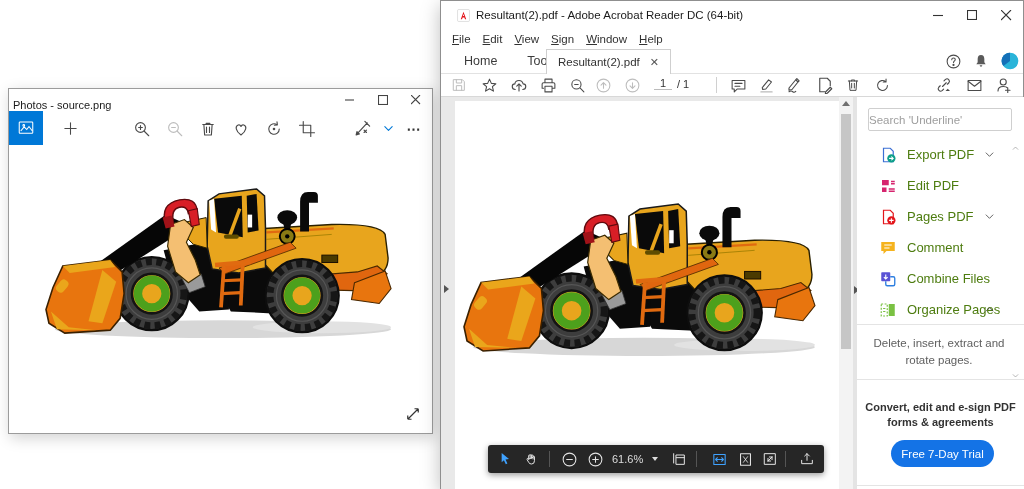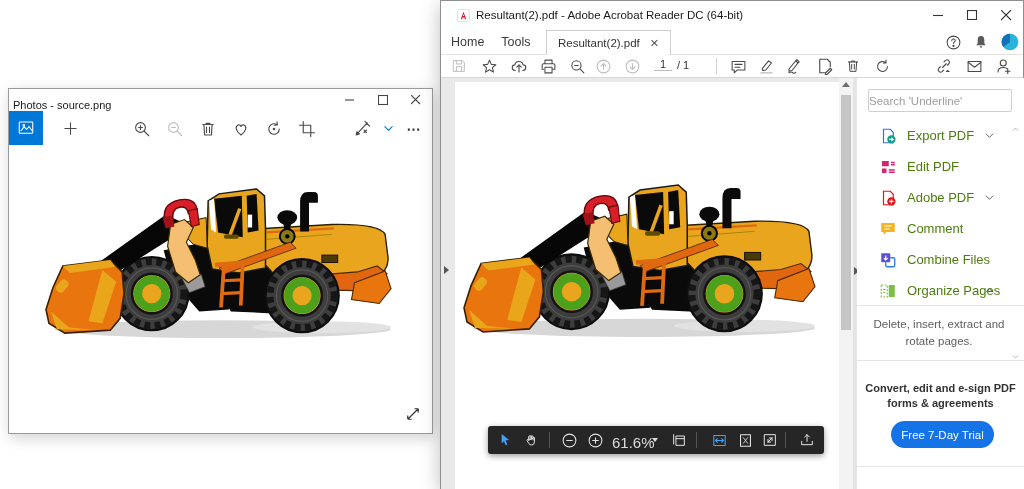--- a/index.html
+++ b/index.html
@@ -29,21 +29,21 @@
   
   .acro { position:absolute; left:440px; top:0; width:584px; height:489px; background:#fff; border:1px solid #8f8f8f; box-shadow:0 5px 18px rgba(0,0,0,.25); }
   .aw-title { height:28px; display:flex; align-items:center; font-size:11.5px; color:#1a1a1a; padding-left:16px; }
   .aw-title .t { flex:1; padding-left:6px; }
   .aw-ctrl { width:34px; height:28px; display:flex; align-items:center; justify-content:center; }
   .aw-ctrl svg { stroke:#333; stroke-width:1.1; fill:none; }
   .aw-menu { height:19px; display:flex; align-items:center; font-size:11.5px; color:#323232; padding-left:5px; }
   .aw-menu .mi { padding:0 6px; display:inline-block; }
   .aw-menu .mi::first-letter { text-decoration:underline; }
   .aw-tabs { height:26px; display:flex; align-items:flex-end; position:relative; border-bottom:1px solid #e2e2e2; }
-  .tab-plain { font-size:12.5px; color:#3b3b3b; padding:0 7px; margin-left:3px; height:24px; display:flex; align-items:center; }
+  .tab-plain { font-size:12.5px; color:#3b3b3b; padding:0 7px; margin-left:16px; height:24px; display:flex; align-items:center; }
   .tab-doc { position:absolute; left:105px; top:1px; width:125px; height:25px; background:#fff; border:1px solid #cfcfcf; border-bottom:none; display:flex; align-items:center; justify-content:center; gap:10px; font-size:11.5px; color:#323232; }
   .tab-doc .x { font-size:11px; color:#555; }
   .aw-tabs-right { position:absolute; right:3px; top:0; height:26px; display:flex; align-items:center; gap:11px; }
   .aw-toolbar { height:23px; border-bottom:1px solid #d8d8d8; display:flex; align-items:center; font-size:11px; color:#444; position:relative; }
   .aw-toolbar .icon { width:18px; height:18px; position:absolute; top:2px; }
   .aw-toolbar .sep { position:absolute; top:3px; width:1px; height:16px; background:#d0d0d0; }
   .pgbox { position:absolute; left:213px; top:3px; width:18px; text-align:center; border-bottom:1px solid #bbb; font-size:11px; color:#333; }
   .pgtotal { position:absolute; left:236px; top:4px; font-size:11px; color:#333; }
 
   .aw-main { position:relative; height:411px; background:#e9e9e9; }
@@ -55,21 +55,21 @@
   .vscroll .up { position:absolute; top:4px; left:3px; width:0; height:0; border-bottom:5px solid #707070; border-left:4px solid transparent; border-right:4px solid transparent; }
   .vscroll .thumb { position:absolute; top:17px; left:2px; width:10px; height:235px; background:#c6c6c6; }
   .pane-handle { position:absolute; left:412px; top:0; width:4px; height:100%; background:#e4e4e4; }
   .pane-arrow { position:absolute; left:413px; top:189px; width:0; height:0; border-left:5px solid #555; border-top:4px solid transparent; border-bottom:4px solid transparent; }
 
   
   .ftb { position:absolute; left:47px; top:348px; width:336px; height:28px; background:#262626; border-radius:3px; box-shadow:0 2px 6px rgba(0,0,0,.4); }
   .ftb .icon { position:absolute; width:18px; height:18px; top:5px; }
   .ftb .icon svg { stroke:#e4e4e4; }
   .ftb .sep { position:absolute; top:6px; width:1px; height:16px; background:#555; }
-  .ftb .zoomtxt { position:absolute; left:124px; top:8px; font-size:15px; color:#ddd; }
+  .ftb .zoomtxt { position:absolute; left:124px; top:8px; font-size:11px; color:#ddd; }
   .ftb .caret { position:absolute; left:164px; top:12px; width:0; height:0; border-top:4px solid #ddd; border-left:3.5px solid transparent; border-right:3.5px solid transparent; }
 
   
   .sidebar { position:absolute; left:416px; top:0; width:167px; height:100%; background:#fff; }
   .sb-search { position:absolute; left:11px; top:11px; width:144px; height:23px; border:1px solid #cfcfcf; border-radius:2px; font-size:11.5px; color:#9e9e9e; display:flex; align-items:center; background:#fff; }
   .sb-list { position:absolute; left:0; top:42px; width:100%; }
   .sb-row { height:31px; display:flex; align-items:center; padding-left:22px; position:relative; }
   .sb-row .sbicon { width:18px; height:18px; margin-right:10px; }
   .sb-row .lbl { font-size:13px; color:#4d7c0f; }
   .sb-row .chev { position:absolute; right:29px; }
@@ -270,20 +270,28 @@
         <svg width="10" height="10">
           <rect x="0.5" y="0.5" width="9" height="9"></rect>
         </svg>
       </span>
     <span class="aw-ctrl">
         <svg width="11" height="11">
           <path d="M0,0 L10,10 M10,0 L0,10"></path>
         </svg>
       </span>
   </div>
+  <div class="aw-menu">
+    <span class="mi">File</span>
+    <span class="mi">Edit</span>
+    <span class="mi">View</span>
+    <span class="mi">Sign</span>
+    <span class="mi">Window</span>
+    <span class="mi">Help</span>
+  </div>
   <div class="aw-tabs">
     <span class="tab-plain">Home</span>
     <span class="tab-plain">Tools</span>
     <span class="tab-doc">
       <span>Resultant(2).pdf</span>
       <span class="x">✕</span>
     </span>
     <div class="aw-tabs-right">
       <span class="icon">
           <svg width="17" height="17" viewBox="0 0 24 24">
@@ -505,21 +513,21 @@
           <span class="lbl">Edit PDF</span>
         </div>
         <div class="sb-row">
           <span class="sbicon">
               <svg width="18" height="18" viewBox="0 0 24 24">
                 <path d="M6 3 h9 l4 4 v14 h-13 Z" stroke="#e3151b" fill="none" stroke-width="1.6"></path>
                 <circle cx="16.5" cy="16.5" r="5.5" fill="#e3151b" stroke="none"></circle>
                 <path d="M16.5 13.5 v6 M13.5 16.5 h6" stroke="#fff" fill="none" stroke-width="1.4"></path>
               </svg>
             </span>
-          <span class="lbl">Adobe PDF</span>
+          <span class="lbl">Pages PDF</span>
           <span class="chev">
               <svg width="11" height="11" viewBox="0 0 24 24">
                 <path d="M4 8 l8 8 8-8"></path>
               </svg>
             </span>
         </div>
         <div class="sb-row">
           <span class="sbicon">
               <svg width="18" height="18" viewBox="0 0 24 24">
                 <path d="M3 4 h18 v12 h-11 l-4 4 v-4 h-3 Z" fill="#f5b31e" stroke="none"></path>

